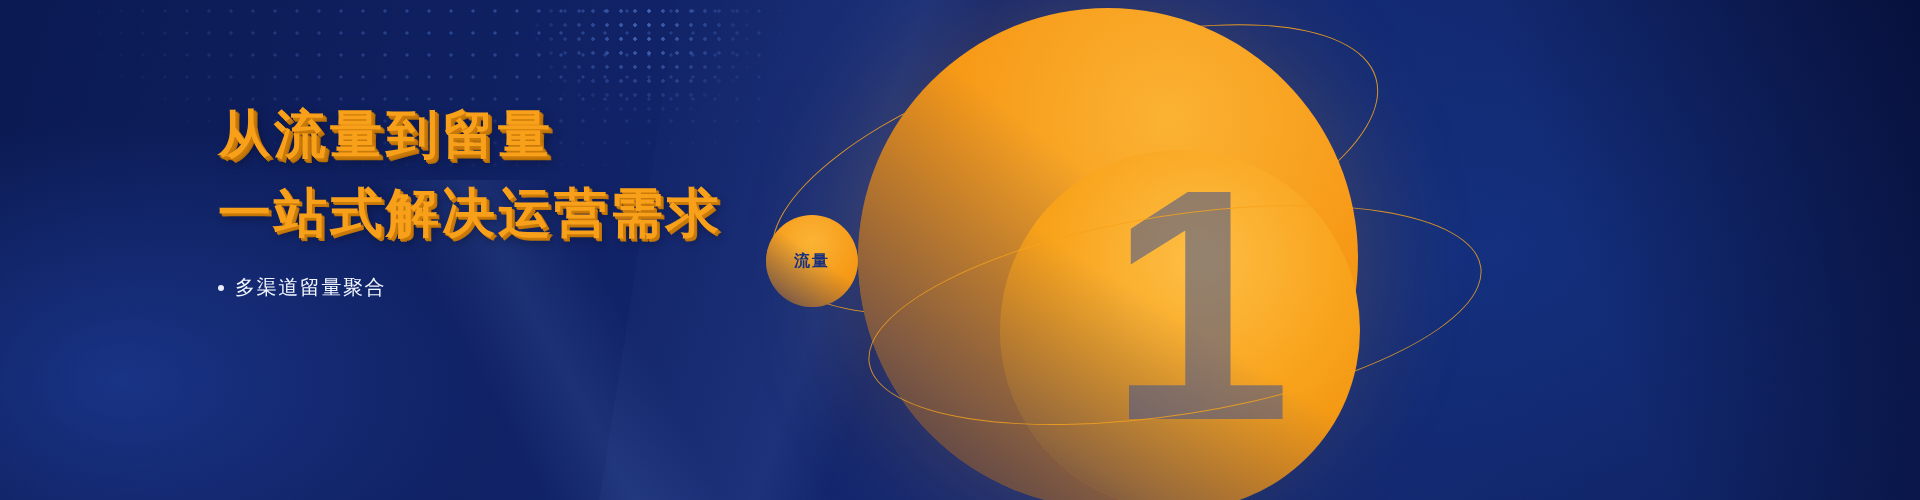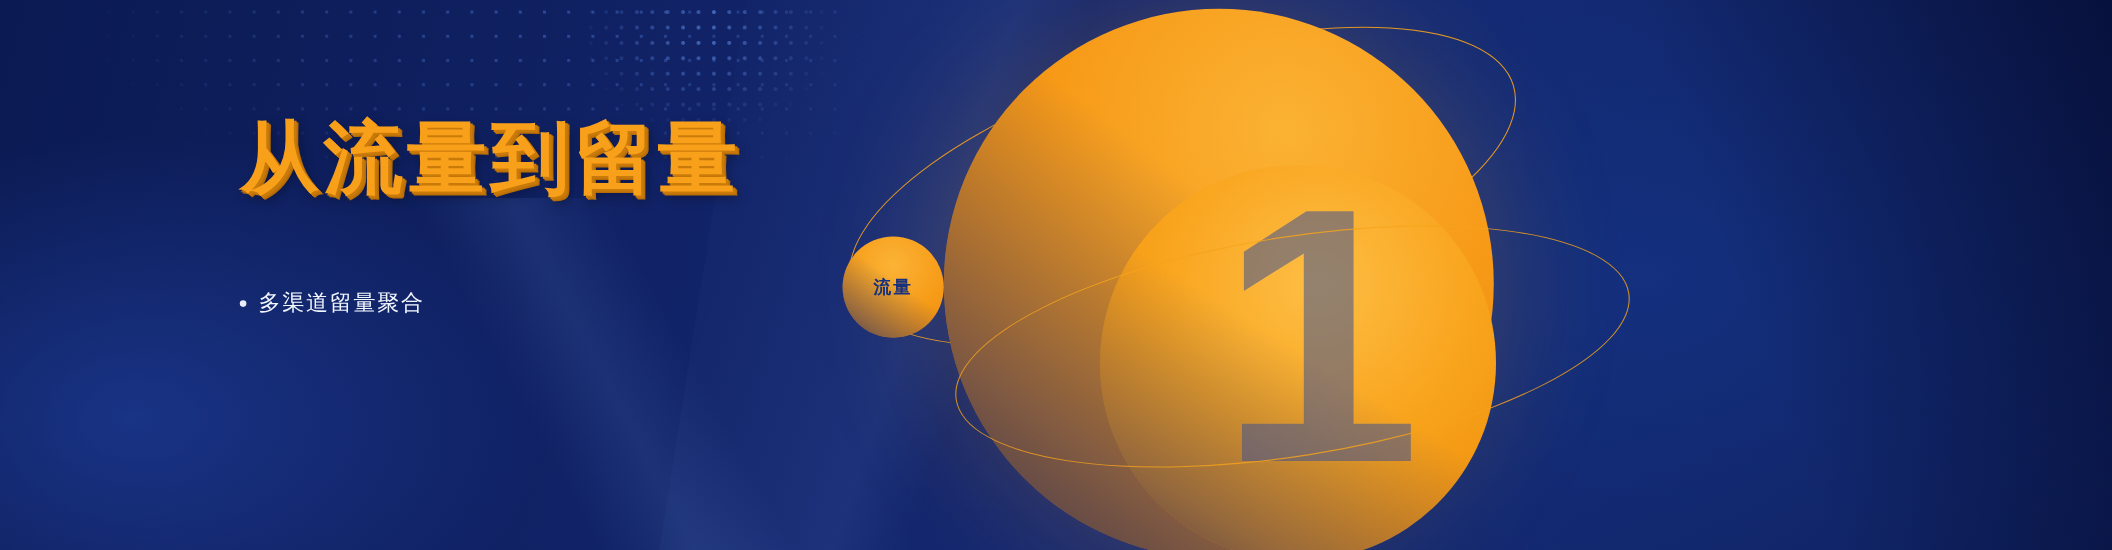--- a/index.html
+++ b/index.html
@@ -59,39 +59,39 @@
   .text-block { position:absolute; left:218px; top:108px; width:520px; }
 
   .headline, .subhead {
     font-weight:bold;
     color:#F9A01B;
     letter-spacing:4px;
     white-space:nowrap;
     line-height:1;
   }
   .headline {
-    font-size:72px;
+    font-size:52px;
     text-shadow:
        2px 2px 0 #C97A09,
        3px 3px 0 #C07408,
        4px 4px 0 #B56C07,
        5px 6px 10px rgba(0,0,0,0.35);
   }
   .subhead {
     font-size:53px;
     margin-top:26px;
     letter-spacing:3px;
     text-shadow:
        2px 2px 0 #C97A09,
        3px 3px 0 #BF7308,
        4px 5px 9px rgba(0,0,0,0.33);
   }
 
   .bullets {
-    margin-top:82px;
+    margin-top:35px;
     display:flex; align-items:center; gap:36px;
     white-space:nowrap;
   }
   .bullet { display:flex; align-items:center; gap:11px; }
   .bullet .dot {
     width:6px; height:6px; border-radius:50%;
     background:#e8eefc; flex:0 0 auto;
   }
   .bullet .label {
     color:#f2f6ff; font-size:20px; letter-spacing:1.6px; font-weight:500;
@@ -182,20 +182,21 @@
   <div class="dot-grid"></div>
   <div class="dot-grid-dense"></div>
   <div class="sheen-a"></div>
   <div class="sheen-b"></div>
   <div class="arc-bl"></div>
   <div class="corner-dark"></div>
 
   <div class="text-block">
     <div class="headline">从流量到留量</div>
 
+    <div class="subhead">一站式解决运营需求</div>
 
     <div class="bullets">
       <div class="bullet">
         <span class="dot"></span>
         <span class="label">多渠道留量聚合</span>
       </div>
     </div>
   </div>
 
   <div class="graphic">

